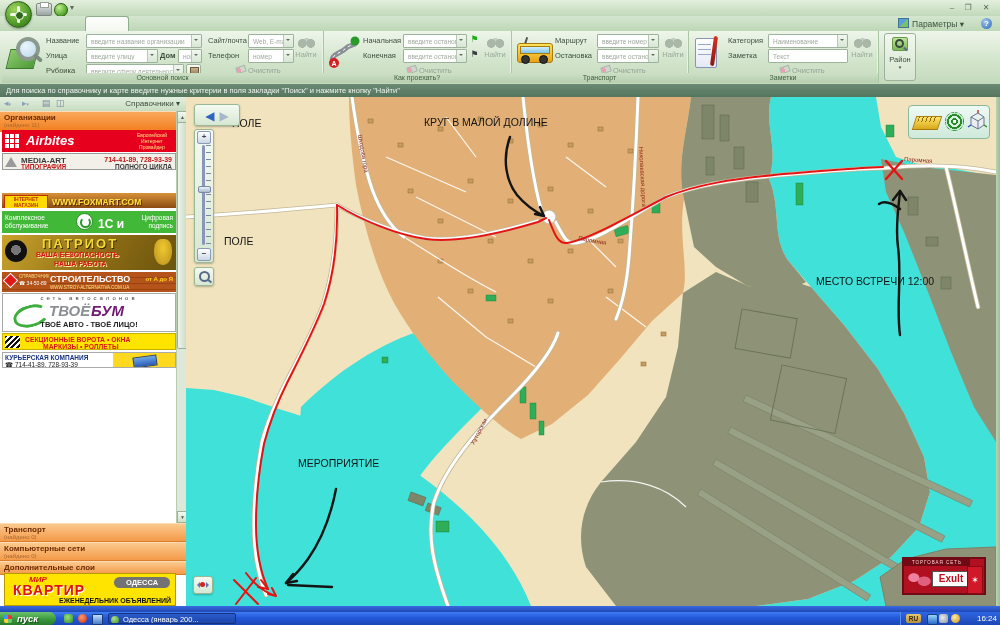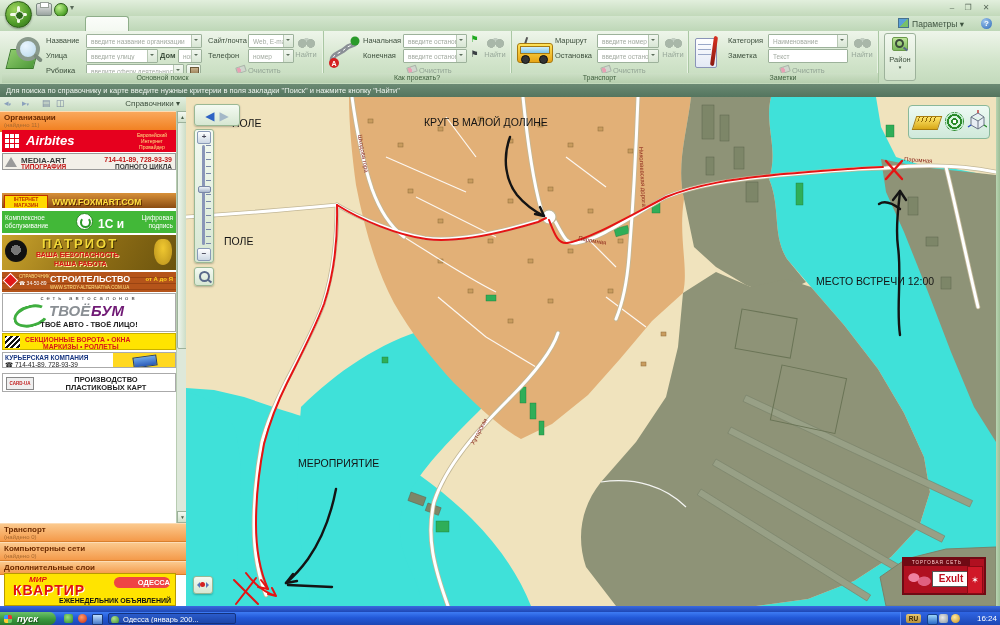--- a/index.html
+++ b/index.html
@@ -124,21 +124,21 @@
   #bn-courier .l2{position:absolute;left:2px;top:8px;font-size:6.5px;color:#222}
   #bn-courier .yl{position:absolute;right:0;top:0;width:62px;height:100%;background:#ffd820}
   #bn-courier .parcel{position:absolute;right:18px;top:3px;width:22px;height:9px;background:linear-gradient(#6fa8e8,#2a5ab8);border:1px solid #1a3a7a;transform:rotate(-8deg)}
   #bn-cards{background:#fff;border:1px solid #aaa}
   #bn-cards .badge{position:absolute;left:3px;top:3px;width:26px;height:11px;background:#efefef;border:1px solid #888;font-size:4.5px;color:#c01818;text-align:center;line-height:11px;font-weight:bold}
   #bn-cards .l1{position:absolute;left:38px;top:1px;font-size:7.5px;font-weight:bold;color:#222;width:130px;text-align:center}
   #bn-cards .l2{position:absolute;left:38px;top:9px;font-size:7.5px;font-weight:bold;color:#222;width:130px;text-align:center}
   #bn-mir{left:4px;top:476px;width:170px;height:31px;background:#ffe400;border:1px solid #b89a00}
   #bn-mir .b1{position:absolute;left:24px;top:1px;font-size:8px;font-weight:bold;font-style:italic;color:#e01010}
   #bn-mir .b2{position:absolute;left:8px;top:8px;font-size:14px;font-weight:bold;color:#e01010;letter-spacing:1px;text-shadow:1px 1px 0 #fff}
-  #bn-mir .city{position:absolute;right:5px;top:3px;width:56px;height:11px;background:#ef4444;border-radius:7px;color:#fff;font-size:7.5px;font-weight:bold;text-align:right;line-height:11px}
+  #bn-mir .city{position:absolute;right:5px;top:3px;width:56px;height:11px;background:#737373;border-radius:7px;color:#fff;font-size:7.5px;font-weight:bold;text-align:center;line-height:11px}
   #bn-mir .bot{position:absolute;right:4px;bottom:1px;font-size:7px;font-weight:bold;color:#111}
   
   #map{left:186px;top:97px;width:810px;height:509px;background:#3fe1d9;overflow:hidden}
   #map-border{left:996px;top:97px;width:4px;height:509px;background:linear-gradient(90deg,#b9d4b2,#9dbd95)}
   #bluestrip{left:0;top:606px;width:1000px;height:6px;background:linear-gradient(#3a6ae0,#1e47b4)}
   .ovl{position:absolute;background:linear-gradient(#f4faf2,#d7e7d2);border:1px solid #9ab894;border-radius:3px;box-shadow:0 1px 2px rgba(0,0,0,.25)}
   #nav-ovl{left:8px;top:7px;width:44px;height:20px;text-align:center;line-height:20px}
   #nav-ovl .bk{color:#2f63c4;font-size:12px;margin-right:5px}
   #nav-ovl .fw{color:#a4b8c8;font-size:12px}
   #zoom-ovl{left:8px;top:32px;width:18px;height:132px}
@@ -391,25 +391,20 @@
   <div class="abs banner" id="bn-gates" style="top:236px;height:17px">
     <span class="str"></span>
     <span class="l1">СЕКЦИОННЫЕ ВОРОТА • ОКНА</span>
     <span class="l2">МАРКИЗЫ • РОЛЛЕТЫ</span>
   </div>
   <div class="abs banner" id="bn-courier" style="top:255px;height:16px">
     <span class="yl"></span>
     <span class="parcel"></span>
     <span class="l1">КУРЬЕРСКАЯ КОМПАНИЯ</span>
     <span class="l2">☎ 714-41-89, 728-93-39</span>
-  </div>
-  <div class="abs banner" id="bn-cards" style="top:276px;height:19px">
-    <span class="badge">CARD-UA</span>
-    <span class="l1">ПРОИЗВОДСТВО</span>
-    <span class="l2">ПЛАСТИКОВЫХ КАРТ</span>
   </div>
 
   <div class="abs" id="sb-scroll">
     <span class="scr-btn" style="top:0">▲</span>
     <span id="scr-thumb"></span>
     <span class="scr-btn" style="bottom:0">▼</span>
   </div>
 
   <div class="abs sec-head" style="top:426px;width:186px;height:17px">
     <span class="t">Транспорт</span>

